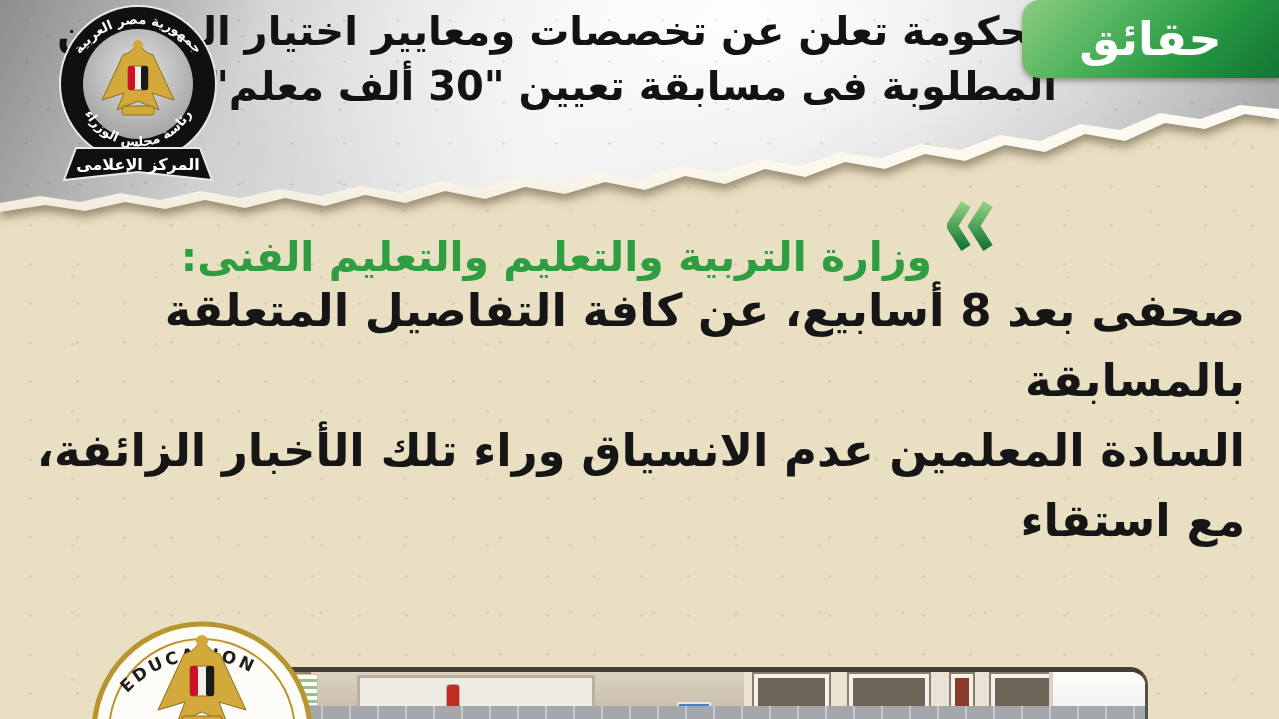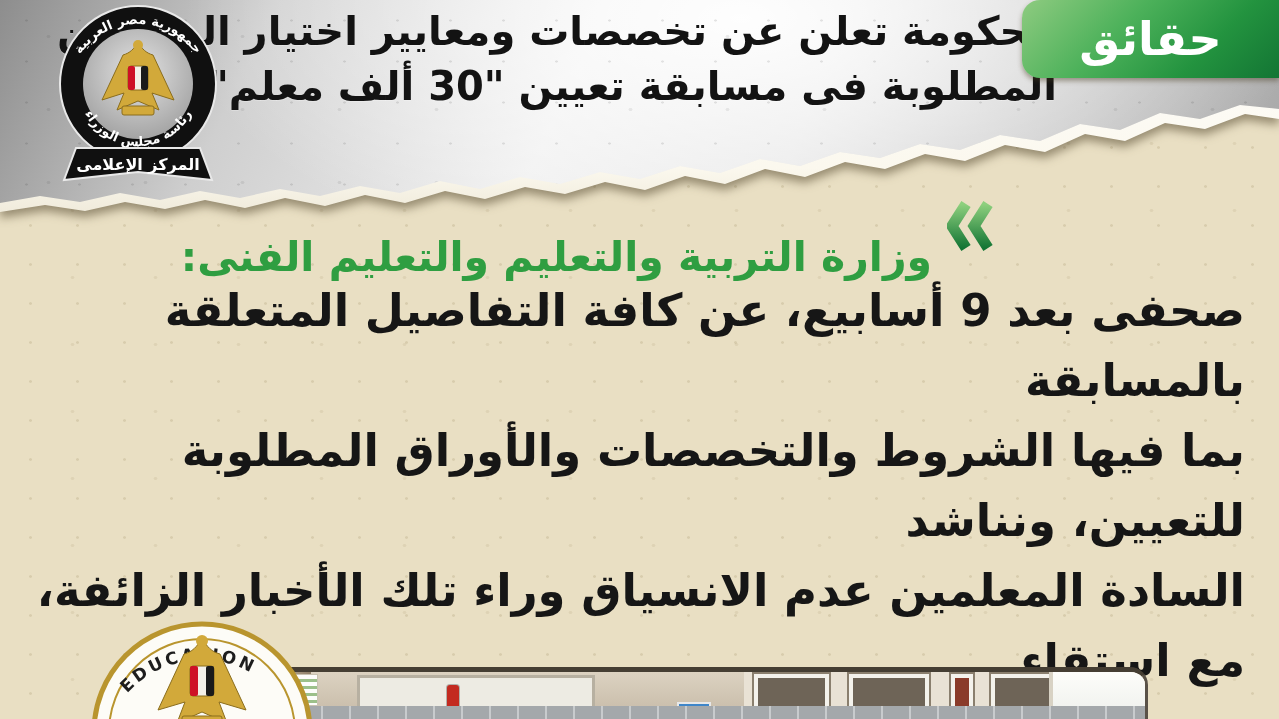--- a/index.html
+++ b/index.html
@@ -154,22 +154,21 @@
         <stop offset="0" stop-color="#8ed07e"></stop>
           <stop offset="1" stop-color="#137534"></stop>
       </linearGradient>
     </defs>
     <path d="M19 3 L5 25 L19 47" stroke="url(#gg)" stroke-width="11" fill="none"></path>
     <path d="M41 3 L27 25 L41 47" stroke="url(#gg)" stroke-width="11" fill="none"></path>
   </svg>
   <div class="fact-source">وزارة التربية والتعليم والتعليم الفنى:</div>
 
   <div class="fact-body">
-    <div>صحفى بعد 9 أسابيع، عن كافة التفاصيل المتعلقة بالمسابقة</div>
-    <div>بما فيها الشروط والتخصصات والأوراق المطلوبة للتعيين، ونناشد</div>
+    <div>صحفى بعد 8 أسابيع، عن كافة التفاصيل المتعلقة بالمسابقة</div>
     <div>السادة المعلمين عدم الانسياق وراء تلك الأخبار الزائفة، مع استقاء</div>
 
   </div>
 
   <div class="photo">
     <div class="ph-wall"></div>
     <div class="ph-door"></div>
     <div class="ph-poster"></div>
     <div class="ph-board"></div>
     <div class="ph-ext"></div>

